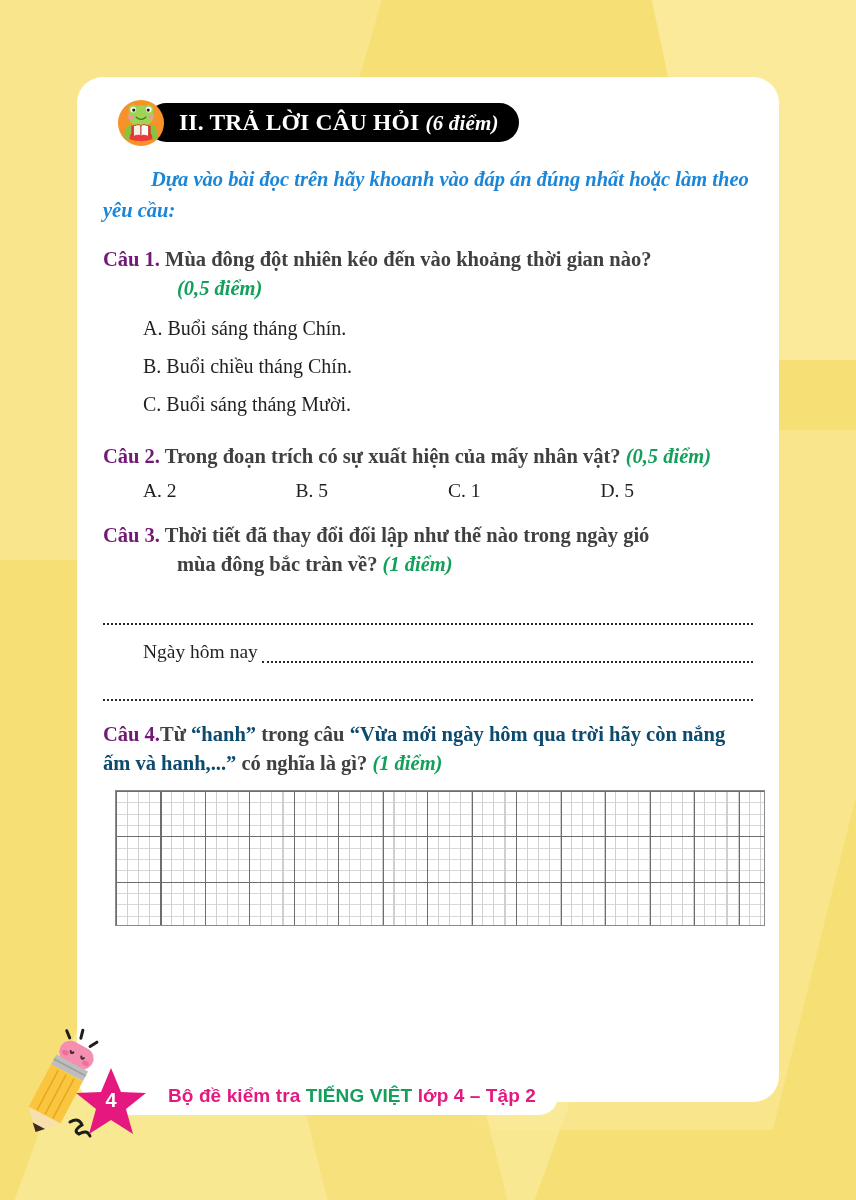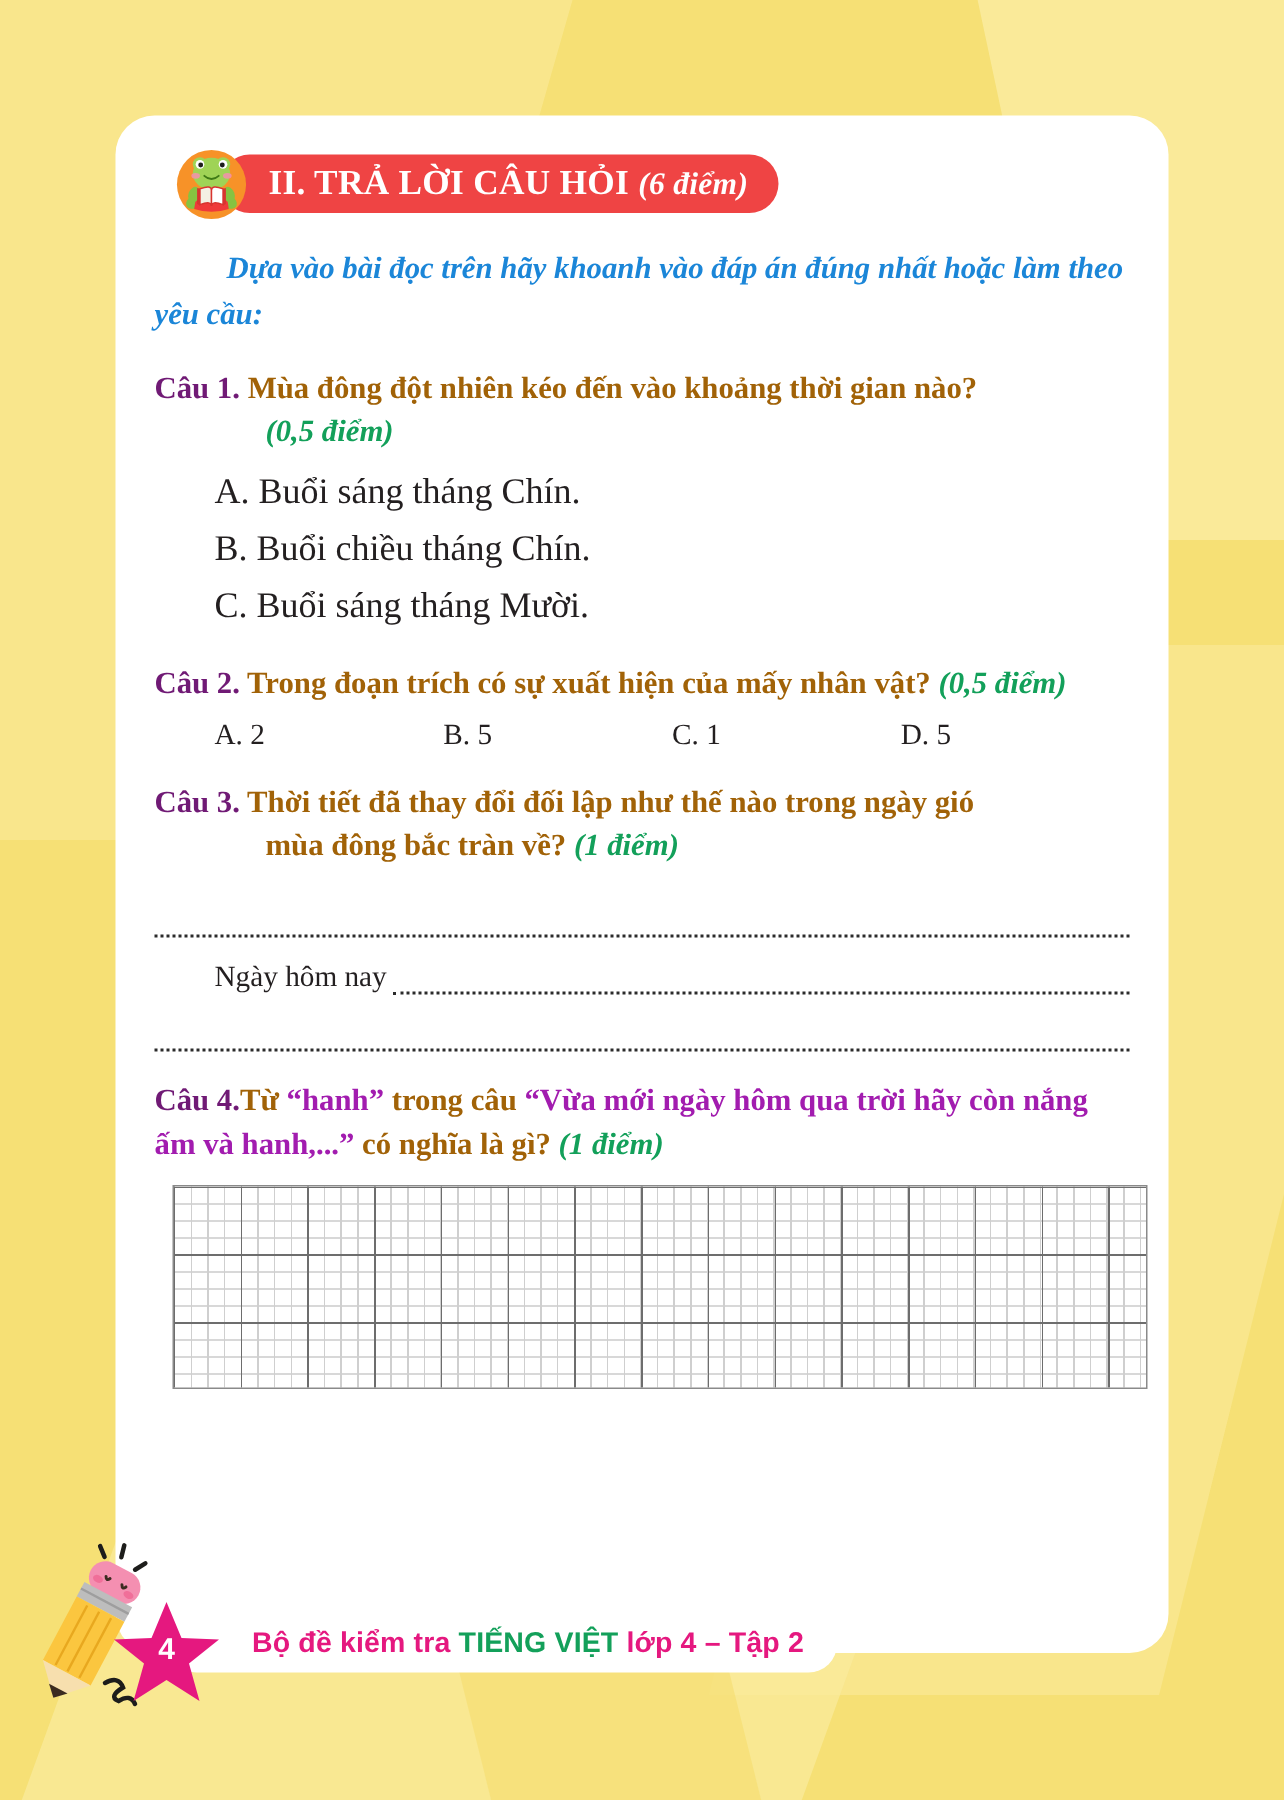--- a/index.html
+++ b/index.html
@@ -89,21 +89,21 @@
     top: 0;
     width: 48px;
     height: 48px;
     z-index: 3;
   }
   .banner {
     position: absolute;
     left: 30px;
     top: 4px;
     height: 39px;
-    background: #ef4444;
+    background: #000000;
     border-radius: 20px;
     padding: 0 20px 0 32px;
     display: flex;
     align-items: center;
     box-sizing: border-box;
   }
   .banner-title {
     color: #ffffff;
     font-size: 23.5px;
     font-weight: bold;
@@ -130,35 +130,35 @@
 
   
   .q-block { margin-top: 19px; }
   .q-line {
     font-size: 20.5px;
     line-height: 29px;
     font-weight: bold;
     font-family: "Liberation Serif", serif;
   }
   .q-label  { color: #701a75; }
-  .q-text   { color: #a16207; text-align: right; }
-  .q-red    { color: #a21caf; }
+  .q-text   { color: #404040; text-align: right; }
+  .q-red    { color: #0c4a6e; }
   .q-points { color: #13a05a; font-style: italic; }
   .q-cont {
     padding-left: 74px;
     font-size: 20.5px;
     line-height: 29px;
     font-weight: bold;
   }
 
   
   .opts { margin-top: 6px; }
   .opt {
     color: #231f20;
-    font-size: 24px;
+    font-size: 20px;
     line-height: 24px;
     padding: 7px 0 7px 40px;
     font-family: "Liberation Serif", serif;
   }
   
   .opts-row {
     display: flex;
     padding-left: 40px;
     margin-top: 9px;
   }

